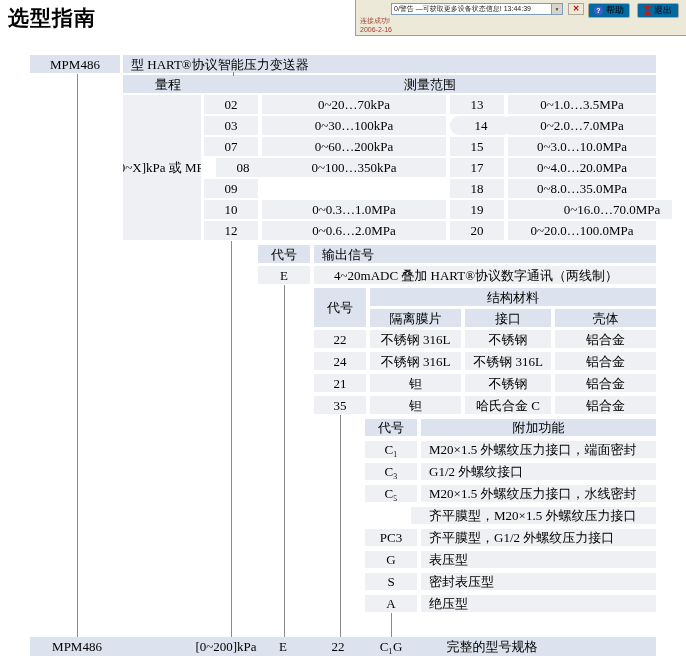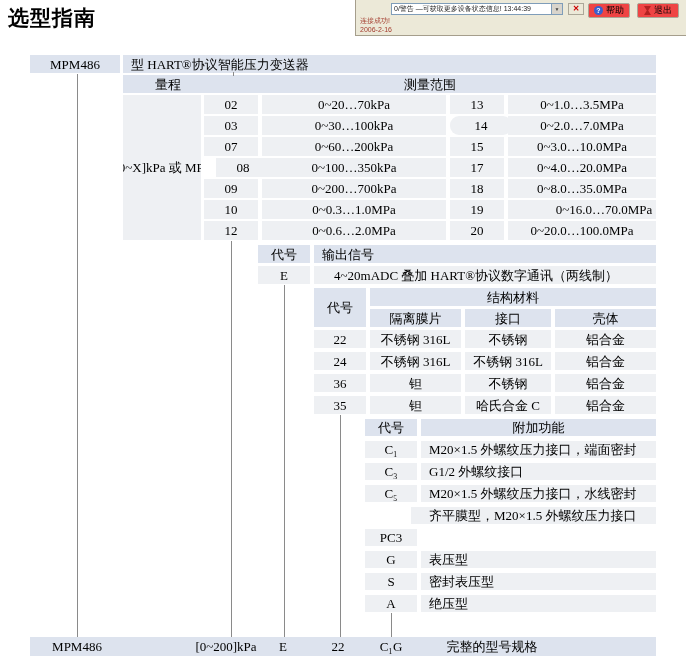--- a/index.html
+++ b/index.html
@@ -29,21 +29,21 @@
     border-left:1px solid #a59e8c; border-bottom:1px solid #a59e8c;
     font-family:"Liberation Sans","DejaVu Sans",sans-serif;
   }
   .combo { position:absolute; left:35px; top:3px; width:172px; height:12px; background:#fff;
     border:1px solid #7f9db9; display:flex; align-items:stretch; }
   .combo-text { flex:1; font-size:7px; line-height:10px; padding-left:2px; overflow:hidden; white-space:nowrap; color:#222; }
   .combo-btn { width:11px; background:#d8d4cc; border-left:1px solid #7f9db9; font-size:5px;
     color:#444; display:flex; align-items:center; justify-content:center; }
   .xbtn { position:absolute; left:212px; top:3px; width:16px; height:12px; background:#ece9d8;
     border:1px solid #aca899; color:#cc0000; font-weight:bold; font-size:8px; line-height:8px; text-align:center; }
-  .wbtn { position:absolute; top:3px; width:42px; height:15px; background:#ef4444; border:1px solid #aca899;
+  .wbtn { position:absolute; top:3px; width:42px; height:15px; background:#0369a1; border:1px solid #aca899;
     border-radius:2px; font-size:9px; display:flex; align-items:center; justify-content:center; gap:3px; color:#000; }
   .help-ico { width:9px; height:9px; border-radius:50%; background:#3a5fcd; color:#fff; font-size:7px;
     line-height:9px; text-align:center; font-weight:bold; }
   .exit-ico { width:7px; height:9px; background:#b22222;
     clip-path:polygon(0 0,100% 0,60% 50%,100% 100%,0 100%,40% 50%); }
   .status-line { position:absolute; left:4px; font-size:7px; color:#a33c2e; line-height:8px; }
 </style>
 </head>
 <body>
 
@@ -84,38 +84,37 @@
 
   <div class="cell" style="left:204px;top:95px;width:54px;height:19px;">02</div>
   <div class="cell" style="left:262px;top:95px;width:184px;height:19px;">0~20…70kPa</div>
   <div class="cell" style="left:204px;top:116px;width:54px;height:19px;">03</div>
   <div class="cell" style="left:262px;top:116px;width:184px;height:19px;text-align:right;">0~30…100kPa</div>
   <div class="cell" style="left:204px;top:137px;width:54px;height:19px;">07</div>
   <div class="cell" style="left:262px;top:137px;width:184px;height:19px;">0~60…200kPa</div>
   <div class="cell" style="left:204px;top:158px;width:54px;height:19px;margin-left:12px;">08</div>
   <div class="cell" style="left:262px;top:158px;width:184px;height:19px;">0~100…350kPa</div>
   <div class="cell" style="left:204px;top:179px;width:54px;height:19px;">09</div>
-  <div class="cell" style="left:262px;top:179px;width:184px;height:19px;">0~200…700kPa</div>
   <div class="cell" style="left:204px;top:200px;width:54px;height:19px;">10</div>
   <div class="cell" style="left:262px;top:200px;width:184px;height:19px;">0~0.3…1.0MPa</div>
   <div class="cell" style="left:204px;top:221px;width:54px;height:19px;">12</div>
   <div class="cell" style="left:262px;top:221px;width:184px;height:19px;">0~0.6…2.0MPa</div>
 
   <div class="cell" style="left:450px;top:95px;width:54px;height:19px;">13</div>
   <div class="cell" style="left:508px;top:95px;width:148px;height:19px;">0~1.0…3.5MPa</div>
   <div class="cell" style="left:450px;top:116px;width:62px;height:19px;border-radius:9px;">14</div>
   <div class="cell" style="left:508px;top:116px;width:148px;height:19px;">0~2.0…7.0MPa</div>
   <div class="cell" style="left:450px;top:137px;width:54px;height:19px;">15</div>
   <div class="cell" style="left:508px;top:137px;width:148px;height:19px;">0~3.0…10.0MPa</div>
   <div class="cell" style="left:450px;top:158px;width:54px;height:19px;">17</div>
   <div class="cell" style="left:508px;top:158px;width:148px;height:19px;">0~4.0…20.0MPa</div>
   <div class="cell" style="left:450px;top:179px;width:54px;height:19px;">18</div>
   <div class="cell" style="left:508px;top:179px;width:148px;height:19px;">0~8.0…35.0MPa</div>
   <div class="cell" style="left:450px;top:200px;width:54px;height:19px;">19</div>
-  <div class="cell" style="left:508px;top:200px;width:148px;height:19px;padding-left:44px;">0~16.0…70.0MPa</div>
+  <div class="cell" style="left:508px;top:200px;width:164px;height:19px;padding-left:44px;">0~16.0…70.0MPa</div>
   <div class="cell" style="left:450px;top:221px;width:54px;height:19px;">20</div>
   <div class="cell" style="left:508px;top:221px;width:148px;height:19px;">0~20.0…100.0MPa</div>
 
   <div class="cell hdr" style="left:258px;top:245px;width:52px;height:18px;">代号</div>
   <div class="cell hdr left-al" style="left:314px;top:245px;width:342px;height:18px;">输出信号</div>
   <div class="cell" style="left:258px;top:266px;width:52px;height:18px;">E</div>
   <div class="cell left-al" style="left:314px;top:266px;width:342px;height:18px;padding-left:20px;">4~20mADC 叠加 HART®协议数字通讯（两线制）</div>
 
   <div class="cell hdr" style="left:314px;top:288px;width:52px;height:39px;">代号</div>
   <div class="cell hdr" style="left:370px;top:288px;width:286px;height:18px;">结构材料</div>
@@ -124,41 +123,42 @@
   <div class="cell hdr" style="left:555px;top:309px;width:101px;height:18px;">壳体</div>
 
   <div class="cell" style="left:314px;top:330px;width:52px;height:18px;">22</div>
   <div class="cell" style="left:370px;top:330px;width:91px;height:18px;">不锈钢 316L</div>
   <div class="cell" style="left:465px;top:330px;width:86px;height:18px;">不锈钢</div>
   <div class="cell" style="left:555px;top:330px;width:101px;height:18px;">铝合金</div>
   <div class="cell" style="left:314px;top:352px;width:52px;height:18px;">24</div>
   <div class="cell" style="left:370px;top:352px;width:91px;height:18px;">不锈钢 316L</div>
   <div class="cell" style="left:465px;top:352px;width:86px;height:18px;">不锈钢 316L</div>
   <div class="cell" style="left:555px;top:352px;width:101px;height:18px;">铝合金</div>
-  <div class="cell" style="left:314px;top:374px;width:52px;height:18px;">36</div>
+  <div class="cell" style="left:314px;top:374px;width:52px;height:18px;">21</div>
   <div class="cell" style="left:370px;top:374px;width:91px;height:18px;">钽</div>
   <div class="cell" style="left:465px;top:374px;width:86px;height:18px;">不锈钢</div>
   <div class="cell" style="left:555px;top:374px;width:101px;height:18px;">铝合金</div>
   <div class="cell" style="left:314px;top:396px;width:52px;height:18px;">35</div>
   <div class="cell" style="left:370px;top:396px;width:91px;height:18px;">钽</div>
   <div class="cell" style="left:465px;top:396px;width:86px;height:18px;">哈氏合金 C</div>
   <div class="cell" style="left:555px;top:396px;width:101px;height:18px;">铝合金</div>
 
   <div class="cell hdr" style="left:365px;top:419px;width:52px;height:17px;">代号</div>
   <div class="cell hdr" style="left:421px;top:419px;width:235px;height:17px;">附加功能</div>
 
   <div class="cell" style="left:365px;top:441px;width:52px;height:17px;">C₁</div>
   <div class="cell left-al" style="left:421px;top:441px;width:235px;height:17px;">M20×1.5 外螺纹压力接口，端面密封</div>
   <div class="cell" style="left:365px;top:463px;width:52px;height:17px;">C₃</div>
   <div class="cell left-al" style="left:421px;top:463px;width:235px;height:17px;">G1/2 外螺纹接口</div>
   <div class="cell" style="left:365px;top:485px;width:52px;height:17px;">C₅</div>
   <div class="cell left-al" style="left:421px;top:485px;width:235px;height:17px;">M20×1.5 外螺纹压力接口，水线密封</div>
   <div class="cell" style="left:365px;top:507px;width:52px;height:17px;margin-left:46px;">PC1</div>
   <div class="cell left-al" style="left:421px;top:507px;width:235px;height:17px;">齐平膜型，M20×1.5 外螺纹压力接口</div>
   <div class="cell" style="left:365px;top:529px;width:52px;height:17px;">PC3</div>
+  <div class="cell left-al" style="left:421px;top:529px;width:235px;height:17px;">齐平膜型，G1/2 外螺纹压力接口</div>
   <div class="cell" style="left:365px;top:551px;width:52px;height:17px;">G</div>
   <div class="cell left-al" style="left:421px;top:551px;width:235px;height:17px;">表压型</div>
   <div class="cell" style="left:365px;top:573px;width:52px;height:17px;">S</div>
   <div class="cell left-al" style="left:421px;top:573px;width:235px;height:17px;">密封表压型</div>
   <div class="cell" style="left:365px;top:595px;width:52px;height:17px;">A</div>
   <div class="cell left-al" style="left:421px;top:595px;width:235px;height:17px;">绝压型</div>
 
   <div class="vline" style="left:77px;top:74px;height:563px;"></div>
   <div class="vline" style="left:233px;top:72px;height:4px;"></div>
   <div class="vline" style="left:231px;top:241px;height:396px;"></div>

